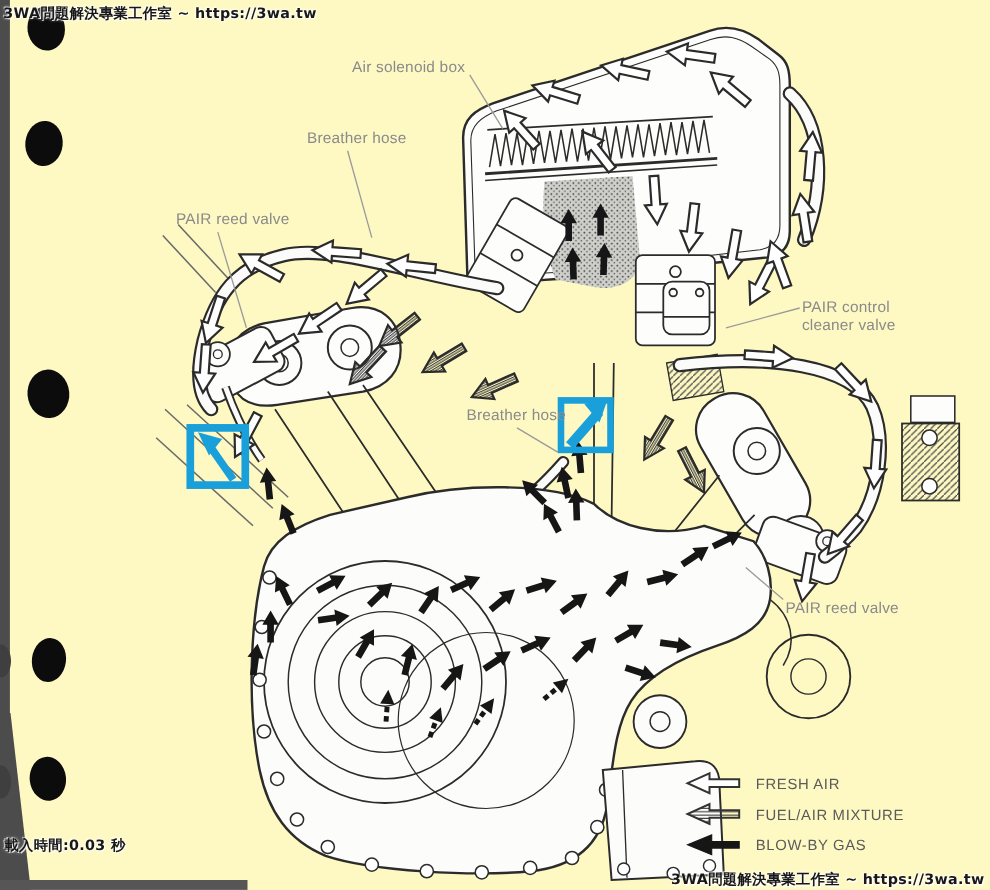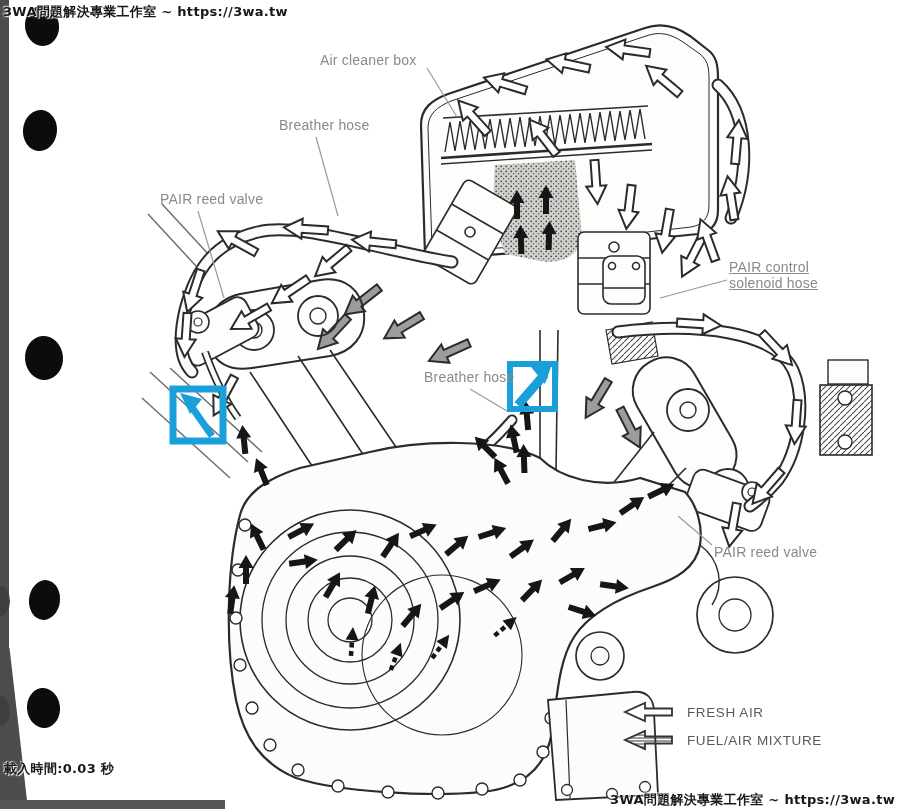--- a/index.html
+++ b/index.html
@@ -1,16 +1,16 @@
 <!DOCTYPE html>
 <html><head>
 <meta charset="utf-8">
 <style>
   html,body{margin:0;padding:0;background:#e8e8e6;}
-  .page{position:relative;width:900px;height:809px;background:#ffffff;overflow:hidden;
+  .page{position:relative;width:900px;height:809px;background:#fef9c3;overflow:hidden;
         font-family:"Liberation Sans", sans-serif;}
   
   .edge-strip{position:absolute;left:0;top:0;width:9px;height:809px;background:#4c4c4c;}
   .edge-wedge{position:absolute;left:0;top:648px;width:28px;height:161px;background:#4c4c4c;
         clip-path:polygon(0 0,34% 0,100% 100%,0 100%);}
   .edge-bottom{position:absolute;left:0;top:800px;width:225px;height:9px;background:#565656;}
   .hole{position:absolute;background:#0c0c0c;border-radius:50%;}
   .hole-half{position:absolute;background:#3f3f3f;border-radius:50%;}
   
   .wm{position:absolute;font-weight:bold;font-size:13px;letter-spacing:.3px;color:#181818;
@@ -318,26 +318,26 @@
       <line x1="212" y1="436" x2="189" y2="403" stroke="#199fd9" stroke-width="7"></line>
       <path d="M180,393 L202,399 L190,414 Z" fill="#199fd9"></path>
     </g>
     <g>
       <rect x="510" y="364" width="45" height="45" fill="none" stroke="#199fd9" stroke-width="6"></rect>
       <line x1="518" y1="405" x2="545" y2="374" stroke="#199fd9" stroke-width="9"></line>
       <path d="M552,364 L531,367 L545,384 Z" fill="#199fd9"></path>
     </g>
   </svg>
 
-  <div class="lbl" style="left:320px;top:52px;">Air cleaner box</div>
+  <div class="lbl" style="left:320px;top:52px;">Air solenoid box</div>
   <div class="lbl" style="left:279px;top:117px;">Breather hose</div>
   <div class="lbl" style="left:160px;top:191px;">PAIR reed valve</div>
-  <div class="lbl" style="left:729px;top:259px;text-decoration:underline;">
+  <div class="lbl" style="left:729px;top:271px;">
     <span>PAIR control</span>
-    <span>solenoid hose</span>
+    <span>cleaner valve</span>
   </div>
   <div class="lbl" style="left:424px;top:369px;">Breather hose</div>
   <div class="lbl" style="left:714px;top:544px;">PAIR reed valve</div>
 
   <div class="legend-row" style="top:728px;">
     <svg width="52" height="24" viewBox="0 0 52 24">
       <defs>
           <pattern id="lh" width="4" height="3" patternUnits="userSpaceOnUse">
             <path d="M0,1 H4" stroke="#3a3a3a" stroke-width="1"></path>
           </pattern>
@@ -345,14 +345,20 @@
       <polygon points="50,8.5 23,8.5 23,3 3,12 23,21 23,15.5 50,15.5" fill="url(#lh)" stroke="#333" stroke-width="1.8"></polygon>
     </svg>
     <span>FUEL/AIR MIXTURE</span>
   </div>
   <div class="legend-row" style="top:700px;">
     <svg width="52" height="24" viewBox="0 0 52 24">
       <polygon points="50,8.5 23,8.5 23,3 3,12 23,21 23,15.5 50,15.5" fill="#fff" stroke="#333" stroke-width="1.8"></polygon>
     </svg>
     <span>FRESH AIR</span>
   </div>
+  <div class="legend-row" style="top:756px;">
+    <svg width="52" height="24" viewBox="0 0 52 24">
+      <polygon points="50,9 25,9 25,3 3,12 25,21 25,15 50,15" fill="#161616" stroke="#161616" stroke-width="1"></polygon>
+    </svg>
+    <span>BLOW-BY GAS</span>
+  </div>
 
 </div>
 
 </body></html>

